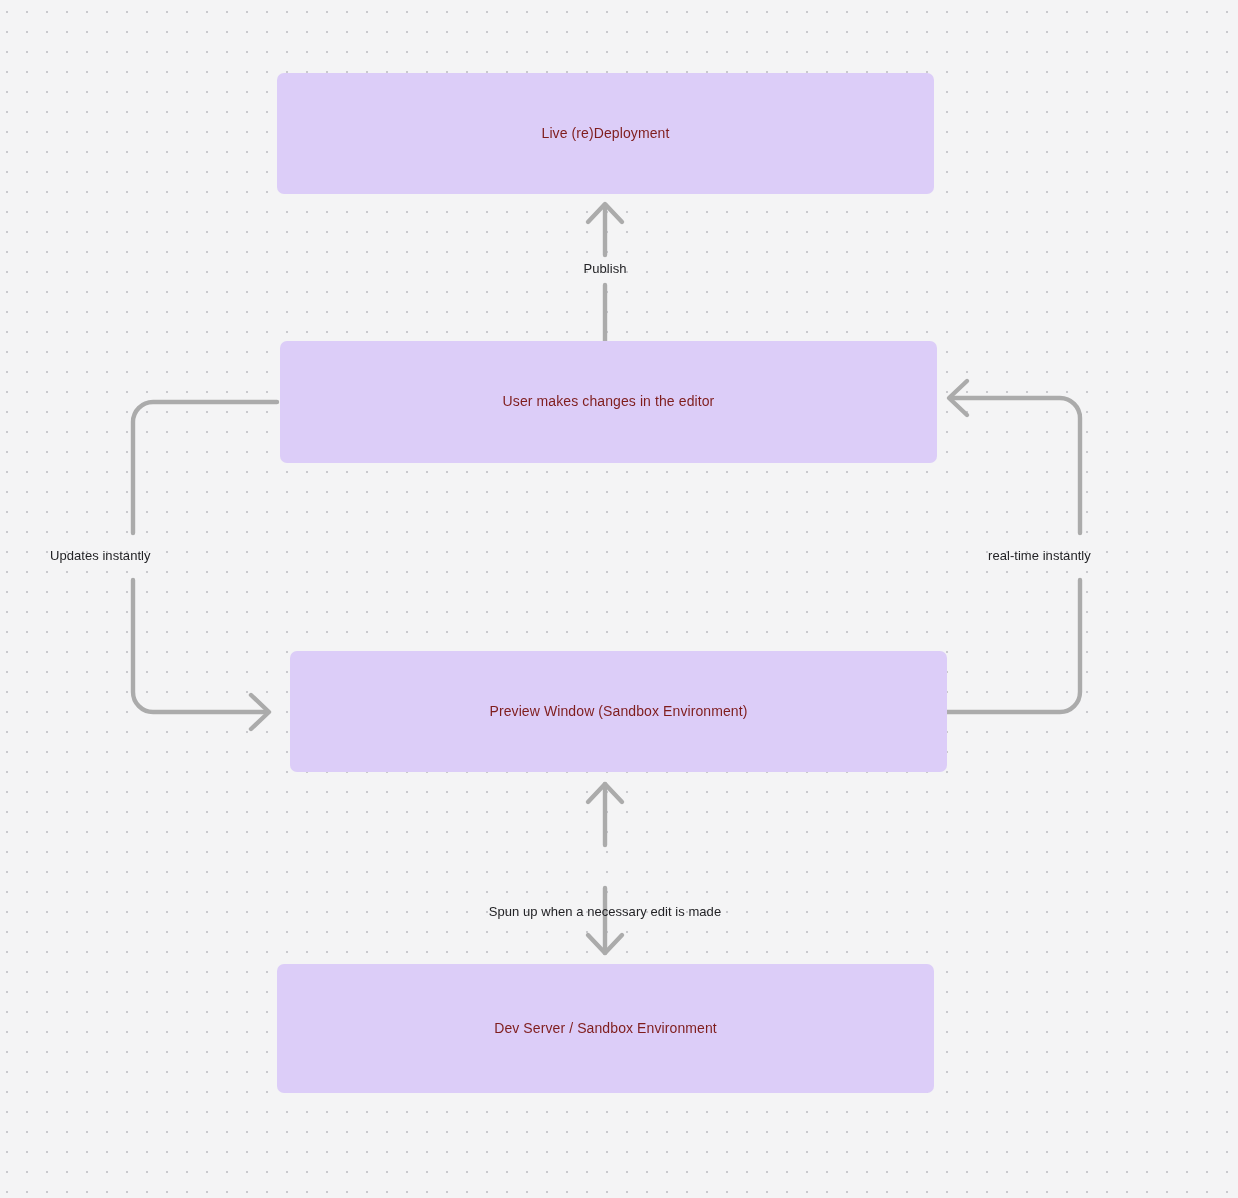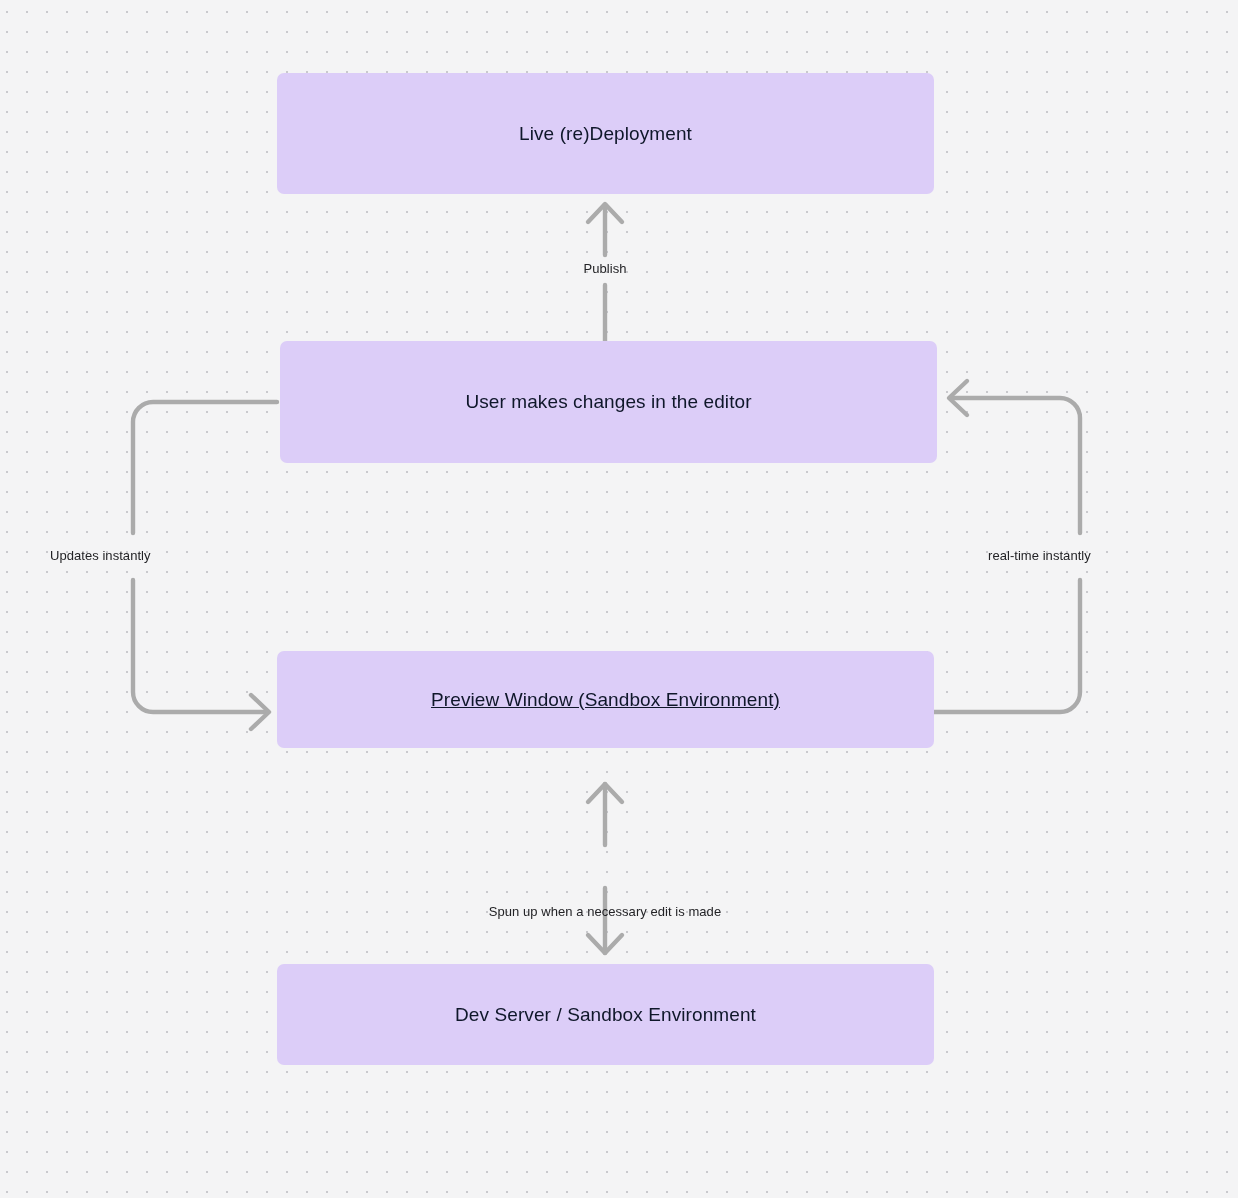--- a/index.html
+++ b/index.html
@@ -30,22 +30,22 @@
     height: 1198px;
     pointer-events: none;
   }
   .node {
     position: absolute;
     background: #dccdf8;
     border-radius: 7px;
     display: flex;
     align-items: center;
     justify-content: center;
-    color: #0f172a;
-    font-size: 19px;
+    color: #7f1d1d;
+    font-size: 14px;
     font-family: "Liberation Sans", sans-serif;
     letter-spacing: 0.1px;
     line-height: 1.25;
     text-align: center;
     padding: 6px 18px;
   }
   .edge-label {
     position: absolute;
     color: #232326;
     font-size: 13px;
@@ -95,25 +95,25 @@
   </svg>
 
   <div class="node" style="left:277px; top:73px; width:657px; height:121px;">
     <span>Live (re)Deployment</span>
   </div>
 
   <div class="node" style="left:280px; top:341px; width:657px; height:122px;">
     <span>User makes changes in the editor</span>
   </div>
 
-  <div class="node" style="left:277px; top:651px; width:657px; height:97px;text-decoration:underline;">
+  <div class="node" style="left:290px; top:651px; width:657px; height:121px;">
     <span>Preview Window (Sandbox Environment)</span>
   </div>
 
-  <div class="node" style="left:277px; top:964px; width:657px; height:101px;">
+  <div class="node" style="left:277px; top:964px; width:657px; height:129px;">
     <span>Dev Server / Sandbox Environment</span>
   </div>
 
   <div class="edge-label centered" style="left:605px; top:262px;">Publish</div>
 
   <div class="edge-label" style="left:50px; top:549px;">Updates instantly</div>
 
   <div class="edge-label" style="left:988px; top:549px;">real-time instantly</div>
 
   <div class="edge-label centered" style="left:605px; top:905px;">Spun up when a necessary edit is made</div>

